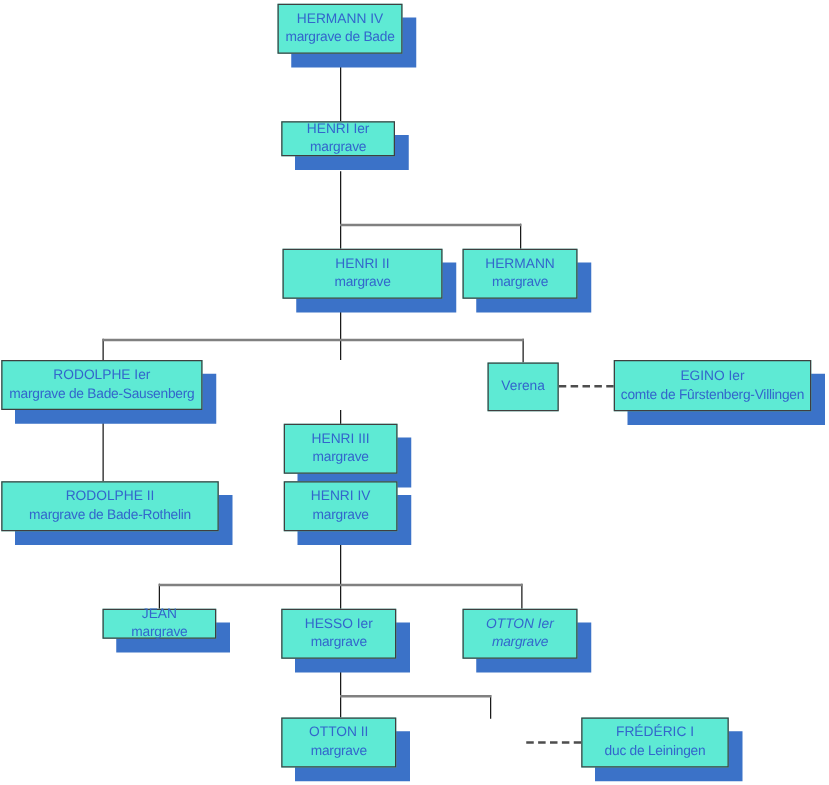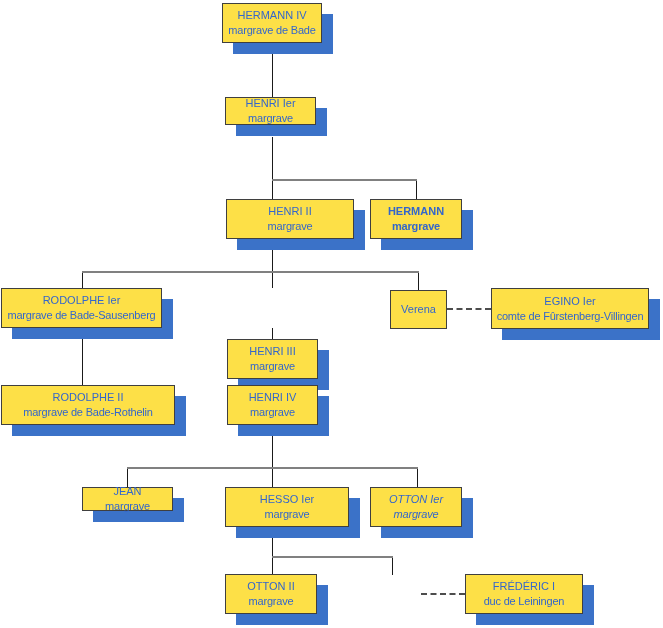--- a/index.html
+++ b/index.html
@@ -7,21 +7,21 @@
     position:relative;width:663px;height:628px;background:#ffffff;
     font-family:"Liberation Sans",sans-serif;overflow:hidden;
   }
   .node{position:absolute;}
   .node .shadow{
     position:absolute;left:11px;top:11px;width:100%;height:100%;
     background:#3b72c8;z-index:1;
   }
   .node .box{
     position:absolute;left:0;top:0;width:100%;height:100%;box-sizing:border-box;
-    background:#fde047;border:1px solid #3f3f3f;z-index:2;
+    background:#5eead4;border:1px solid #3f3f3f;z-index:2;
     display:flex;flex-direction:column;align-items:center;justify-content:center;
     text-align:center;color:#3366cc;font-size:11px;line-height:15px;
   }
   .node .box .name{white-space:nowrap;}
   .node .box .subtitle{white-space:nowrap;letter-spacing:-0.2px;}
   .vline{position:absolute;width:1px;background:#1a1a1a;z-index:0;}
   .hline{position:absolute;height:2px;background:#808080;z-index:0;}
   .dline{position:absolute;height:0;border-top:2px dashed #4d4d4d;z-index:0;}
 </style>
 </head>
@@ -68,21 +68,21 @@
   </div>
 
   <div class="node" style="left:226px;top:199px;width:92px;height:40px;padding-left:36px;">
     <div class="shadow"></div>
     <div class="box">
       <div class="name">HENRI II</div>
       <div class="subtitle">margrave</div>
     </div>
   </div>
 
-  <div class="node" style="left:370px;top:199px;width:92px;height:40px;font-weight:bold;">
+  <div class="node" style="left:370px;top:199px;width:92px;height:40px;">
     <div class="shadow"></div>
     <div class="box">
       <div class="name">HERMANN</div>
       <div class="subtitle">margrave</div>
     </div>
   </div>
 
   <div class="node" style="left:1px;top:288px;width:161px;height:40px;">
     <div class="shadow"></div>
     <div class="box">
@@ -130,21 +130,21 @@
   </div>
 
   <div class="node" style="left:82px;top:487px;width:91px;height:24px;">
     <div class="shadow"></div>
     <div class="box">
       <div class="name">JEAN</div>
       <div class="subtitle">margrave</div>
     </div>
   </div>
 
-  <div class="node" style="left:225px;top:487px;width:92px;height:40px;padding-left:32px;">
+  <div class="node" style="left:225px;top:487px;width:92px;height:40px;">
     <div class="shadow"></div>
     <div class="box">
       <div class="name">HESSO Ier</div>
       <div class="subtitle">margrave</div>
     </div>
   </div>
 
   <div class="node" style="left:370px;top:487px;width:92px;height:40px;font-style:italic;">
     <div class="shadow"></div>
     <div class="box">

